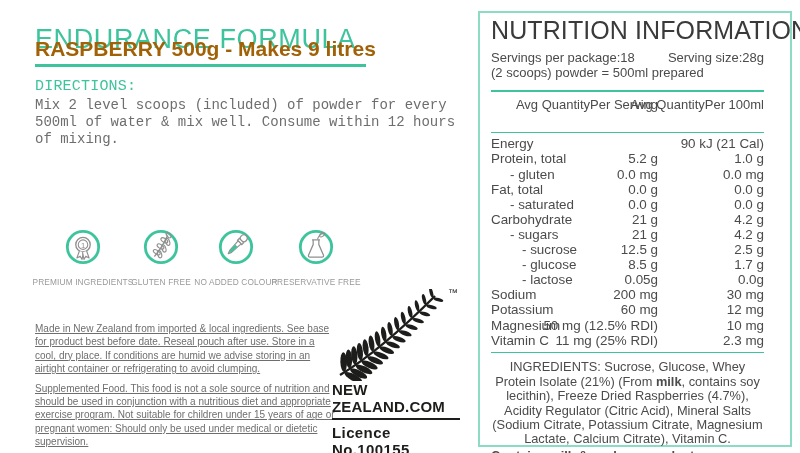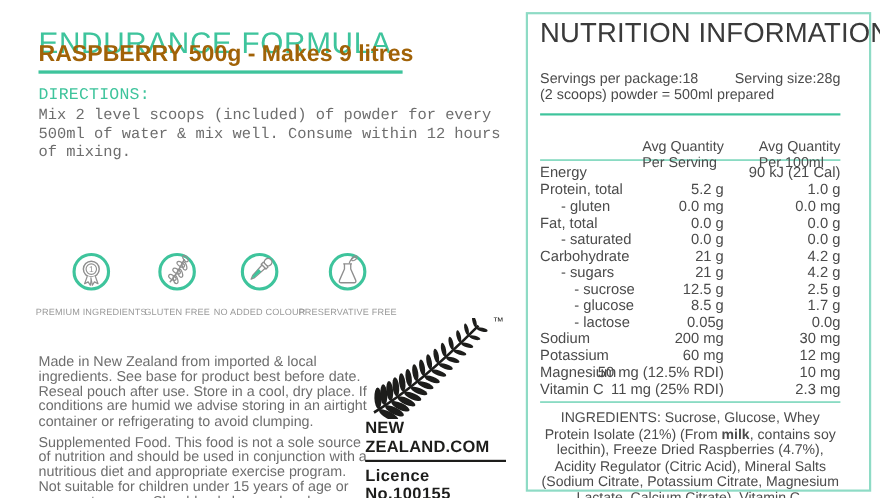--- a/index.html
+++ b/index.html
@@ -19,41 +19,41 @@
   .section h2{margin:0 0 2px 0;font-size:15px;font-weight:500;color:var(--teal,#3ec49c);
         letter-spacing:.2px;}
   .section p{margin:0;font-size:14px;line-height:17.2px;color:#6e6e6e;}
   .warning{font-weight:700;font-style:italic;color:#606060;}
   
   .badge{position:absolute;top:228px;width:116px;text-align:center;}
   .badge svg{display:inline-block;}
   .badge-label{display:block;margin-top:7px;font-size:8.3px;letter-spacing:.15px;color:#999;}
   
   .storage{position:absolute;top:322px;left:35px;width:302px;}
-  .storage p{margin:0 0 6px 0;font-size:13px;line-height:13.4px;color:#6e6e6e;}
+  .storage p{margin:0 0 6px 0;font-size:10px;line-height:13.4px;color:#6e6e6e;text-decoration:underline;}
   
   .origin{position:absolute;left:332px;top:287px;width:128px;color:#1d1d1b;}
   .tm{position:absolute;top:0;right:2px;font-size:10px;}
   .fern-svg{display:block;margin:2px 0 0 2px;}
   .nz-brand{display:inline-block;font-size:15px;font-weight:700;letter-spacing:.2px;
         border-bottom:2.5px solid #1d1d1b;padding-bottom:3px;}
   .nz-licence{margin-top:4px;font-size:15px;font-weight:600;letter-spacing:.4px;}
   
   .panel{position:absolute;left:478px;top:11px;width:314px;height:436px;box-sizing:border-box;
         border:2px solid var(--teal-light,#8edbc5);background:#fff;
         padding:2px 26px 0 11px;color:#4b4b4b;}
   .n-title{margin:1px 0 0 0;font-size:25px;line-height:28px;font-weight:400;color:#3a3a3a;
         letter-spacing:.1px;white-space:nowrap;}
-  .n-serv-row{display:flex;justify-content:space-between;margin-top:20px;font-size:13px;
+  .n-serv-row{display:flex;justify-content:space-between;margin-top:7px;font-size:13px;
         line-height:14px;gap:11px;}
   .n-serv-note{margin-top:1px;font-size:13px;line-height:14px;}
   .trule{border:0;height:1.7px;background:var(--teal,#3ec49c);margin:0;}
   .r1{margin-top:10px;} .r2{margin-top:4px;} .r3{margin-top:4px;}
   .n-headers{position:relative;height:31px;margin-top:5px;font-size:13px;}
-  .nh{position:absolute;top:15px;display:flex;flex-direction:column;align-items:flex-start;
+  .nh{position:absolute;top:0;display:flex;flex-direction:row;align-items:center;
         line-height:15.5px;}
   .nh1{right:106px;} .nh2{right:0;}
   .nrows{margin-top:3px;}
   .nrow{position:relative;height:15.1px;font-size:13.4px;line-height:15.2px;}
   .nname{white-space:nowrap;}
   .ind1{padding-left:19px;margin-top:21px;} .ind2{padding-left:31px;}
   .v1{position:absolute;right:106px;top:0;white-space:nowrap;}
   .v2{position:absolute;right:0;top:0;white-space:nowrap;text-align:center;}
   .ingredients{margin:7px 0 0 0;font-size:12.8px;line-height:14.4px;text-align:center;}
   .contains{margin:2px 0 0 0;font-size:12.8px;line-height:14.4px;font-weight:700;}

